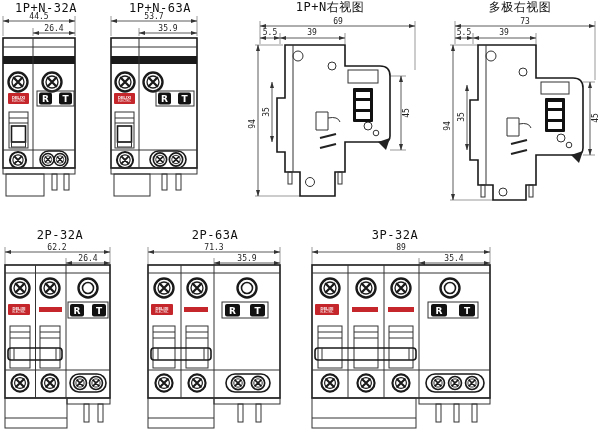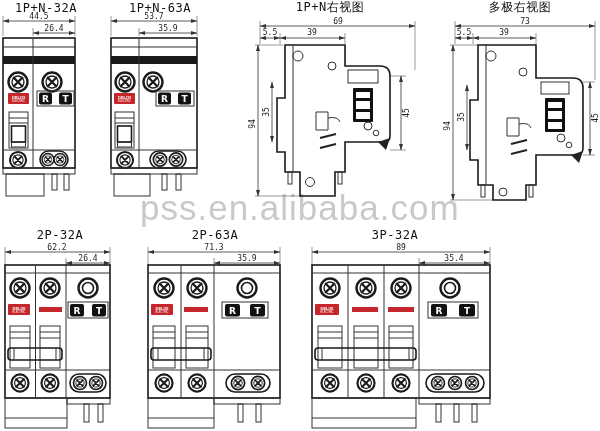--- a/index.html
+++ b/index.html
@@ -37,21 +37,20 @@
       <g id="plain">
         <circle r="9.5" fill="#fff" stroke="#1a1a1a" stroke-width="2.4"></circle>
         <circle r="5.5" fill="none" stroke="#1a1a1a" stroke-width="1.6"></circle>
       </g>
       <marker id="arr" viewBox="0 0 10 10" refX="9.5" refY="5" markerWidth="8" markerHeight="8" orient="auto-start-reverse">
         <path d="M0,1.8L10,5L0,8.2z" fill="#333"></path>
       </marker>
     </defs>
   </svg>
 
-  <div id="watermark">pss.en.alibaba.com</div>
 
   <svg class="view" style="left:0;top:0" width="110" height="212" viewBox="0 0 110 212">
     <text class="t-title" x="46" y="12" text-anchor="middle">1P+N-32A</text>
     <g>
       <line class="ext" x1="3" y1="36" x2="3" y2="16"></line>
         <line class="ext" x1="75" y1="36" x2="75" y2="16"></line>
       <line class="dl" x1="3" y1="21" x2="75" y2="21" marker-start="url(#arr)" marker-end="url(#arr)"></line>
       <text class="t-dim" x="39" y="19" text-anchor="middle">44.5</text>
     </g>
     <g>

